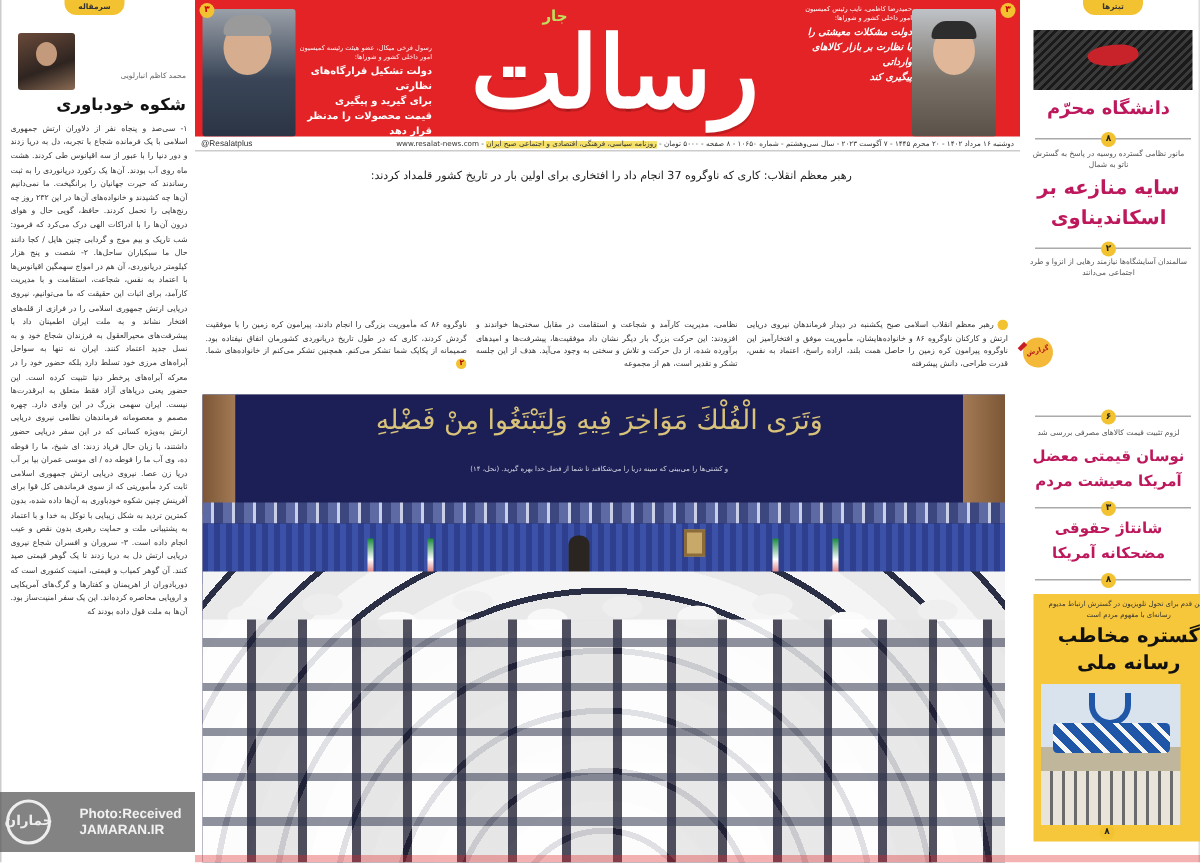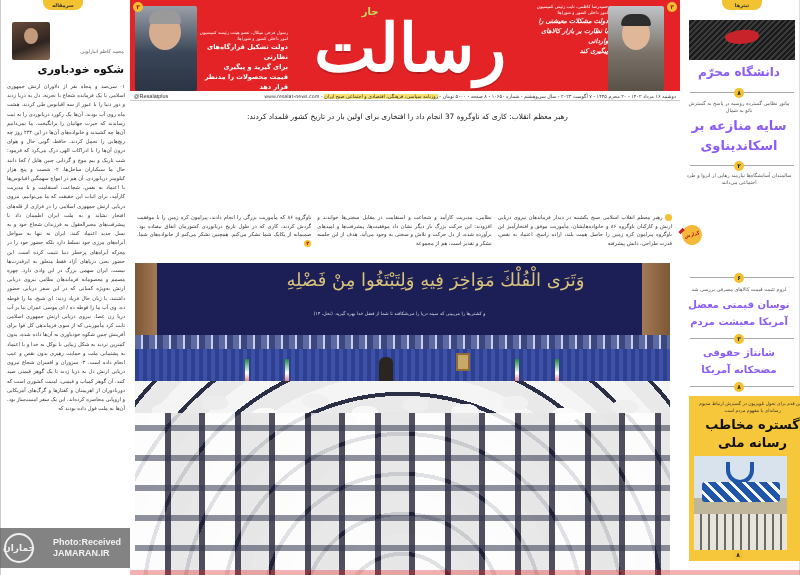--- a/index.html
+++ b/index.html
@@ -51,21 +51,21 @@
 
   .lede-cols { position: absolute; left: 137px; top: 213px; width: 535px; height: 44px; display: flex; flex-direction: row; gap: 6px; }
   .lede-col { flex: 1; font-size: 5.2px; line-height: 8.6px; color: #333; text-align: justify; overflow: hidden; }
   .lede-dot { display: inline-block; width: 7px; height: 7px; border-radius: 50%; background: #f2c230; color: #a00; font-size: 5px; font-weight: bold; text-align: center; line-height: 7px; vertical-align: middle; }
 
   
   .main-photo { position: absolute; left: 135px; top: 263px; width: 535px; height: 312px; overflow: hidden; background: #1b1d4d; }
   .wall-left { position: absolute; left: 0; top: 0; width: 22px; height: 80px; background: linear-gradient(90deg,#7c5636,#a37a55); }
   .wall-right { position: absolute; right: 0; top: 0; width: 28px; height: 80px; background: linear-gradient(90deg,#a37a55,#7c5636); }
   .banner { position: absolute; left: 22px; top: 0; width: 485px; height: 72px; background: #1c1f55; }
-  .banner .verse { position: absolute; left: 0; top: 6px; width: 485px; text-align: center; font-family: "DejaVu Serif", serif; font-size: 18px; color: #d9c27a; letter-spacing: 1px; margin-left: 36px; }
+  .banner .verse { position: absolute; left: 0; top: 6px; width: 485px; text-align: center; font-family: "DejaVu Serif", serif; font-size: 18px; color: #d9c27a; letter-spacing: 1px; }
   .banner .verse-trans { position: absolute; left: 0; top: 48px; width: 485px; text-align: center; font-size: 4.6px; color: #d9d9e6; }
   .frieze { position: absolute; left: 0; top: 72px; width: 535px; height: 14px; background: repeating-linear-gradient(90deg,#5e6aa3 0 6px,#c9cfe6 6px 8px,#3c4780 8px 14px); }
   .curtain { position: absolute; left: 0; top: 86px; width: 535px; height: 40px; background: repeating-linear-gradient(90deg,#2d3f8e 0 4px,#3b52a8 4px 8px); }
   .portrait-frame { position: absolute; left: 321px; top: 90px; width: 14px; height: 18px; background: #c8a96a; border: 2px solid #8c6d3a; }
   .leader { position: absolute; left: 244px; top: 94px; width: 14px; height: 36px; background: #2a2520; border-radius: 6px 6px 0 0; }
   .flag { position: absolute; top: 96px; width: 4px; height: 28px; background: linear-gradient(180deg,#1b8a3f,#fff 50%,#c92a2a); }
   .crowd { position: absolute; left: 0; top: 118px; width: 535px; height: 194px; background:
       radial-gradient(ellipse 22px 12px at 30px 30px,#f4f4f4 60%,transparent 62%),
       radial-gradient(ellipse 22px 12px at 80px 22px,#ededed 60%,transparent 62%),
       radial-gradient(ellipse 22px 12px at 130px 34px,#fafafa 60%,transparent 62%),
@@ -80,21 +80,21 @@
       }
   .crowd-rows { position: absolute; left: 0; top: 150px; width: 535px; height: 162px; background:
       repeating-linear-gradient(90deg, rgba(255,255,255,.95) 0 30px, rgba(40,40,60,.9) 30px 36px, rgba(230,230,230,.95) 36px 64px, rgba(30,30,50,.85) 64px 70px); opacity: .9; }
   .crowd-rows::after { content: ""; position: absolute; left: 0; top: 0; width: 100%; height: 100%; background: repeating-linear-gradient(0deg, transparent 0 24px, rgba(30,35,60,.55) 24px 30px); }
 
   
   .right-col { position: absolute; left: 682px; top: 0; width: 118px; height: 575px; background: #fff; border-right: 1px solid #ddd; }
   .right-badge { position: absolute; left: 40px; top: 0; width: 40px; height: 10px; background: #f2c230; border-radius: 0 0 8px 8px; font-size: 5px; text-align: center; line-height: 10px; font-weight: bold; color: #333; }
   .right-photo { position: absolute; left: 7px; top: 20px; width: 106px; height: 40px; background: repeating-linear-gradient(135deg,#3a3a3a 0 2px,#1a1a1a 2px 4px); }
   .right-photo::after { content: ""; position: absolute; left: 36px; top: 10px; width: 34px; height: 14px; background: #c8232a; border-radius: 40% 50% 40% 60%; transform: rotate(-8deg); }
-  .r-head { position: absolute; right: 6px; width: 108px; text-align: center; font-weight: bold; color: #8b5cf6; }
+  .r-head { position: absolute; right: 6px; width: 108px; text-align: center; font-weight: bold; color: #be185d; }
   .r-sub { position: absolute; right: 6px; width: 108px; text-align: center; font-size: 5px; color: #555; line-height: 7px; }
   .r-num { position: absolute; left: 52px; width: 10px; height: 10px; border-radius: 50%; background: #f2c230; font-size: 6px; text-align: center; line-height: 10px; font-weight: bold; color: #222; }
   .r-line { position: absolute; left: 8px; width: 104px; height: 1px; background: #aaa; }
   .report-tag { position: absolute; left: 682px; top: 225px; width: 20px; height: 20px; border-radius: 50%; background: #f5b93a; color: #b31217; font-size: 4.4px; text-align: center; line-height: 20px; font-weight: bold; transform: rotate(-15deg); }
   .report-tag::before { content: ""; position: absolute; left: -2px; top: 2px; width: 6px; height: 3px; background: #c81d24; transform: rotate(-30deg); }
   .yellow-box { position: absolute; left: 689px; top: 396px; width: 127px; height: 165px; background: #f6c63b; padding: 4px; }
   .yellow-box .yb-sub { font-size: 4.6px; color: #333; text-align: center; line-height: 7px; }
   .yellow-box .yb-head { font-size: 13px; font-weight: bold; text-align: center; line-height: 18px; color: #111; margin-top: 2px; }
   .yb-photo { position: absolute; left: 5px; top: 60px; width: 93px; height: 94px; background: linear-gradient(180deg,#d8e3ee 0 45%,#bfb69b 45% 100%); overflow: hidden; }
   .yb-logo { position: absolute; left: 8px; top: 26px; width: 78px; height: 20px; background: repeating-linear-gradient(45deg,#1f56a8 0 6px,#f6f6f6 6px 9px); border-radius: 3px; }

